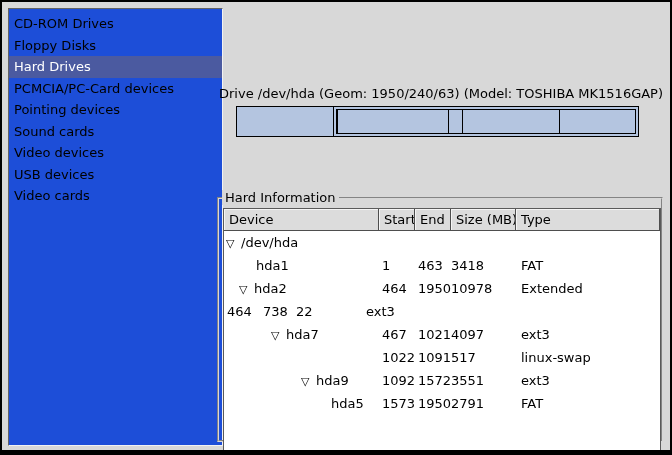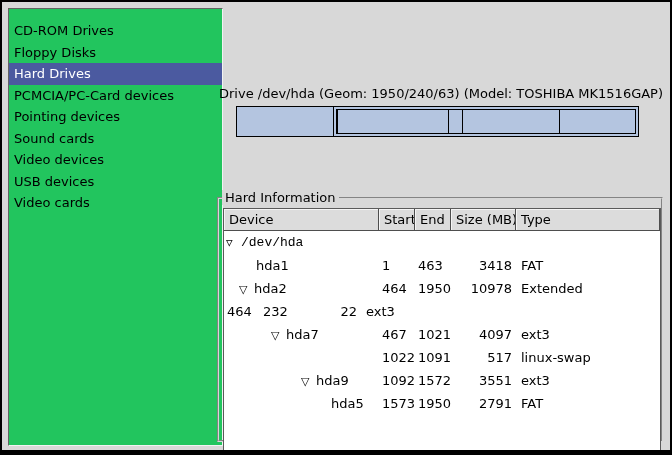--- a/index.html
+++ b/index.html
@@ -19,26 +19,26 @@
     left: 2px; top: 2px; right: 2px; bottom: 5px;
     background: var(--window-bg, #d8d8d8);
     overflow: hidden;
   }
 
   
   .listbox {
     position: absolute;
     left: 6px; top: 6px;
     width: 215px; height: 438px;
-    background: #22c55e;
+    background: #1d4ed8;
     border-top: 1px solid #636363;
     border-left: 1px solid #636363;
     border-right: 1px solid #f2f2f2;
     border-bottom: 1px solid #f2f2f2;
-    padding-top: 11px;
+    padding-top: 4px;
     overflow: hidden;
   }
   .list-item {
     height: 21.5px;
     line-height: 21.5px;
     padding-left: 5px;
     white-space: nowrap;
     cursor: default;
   }
   .list-item.selected {
@@ -117,21 +117,21 @@
     cursor: default;
   }
   .tr { display: flex; height: 23px; line-height: 23px; white-space: nowrap; }
   .td { overflow: hidden; }
   .c0 { width: 155px; }
   .c1 { width: 36px; }
   .c2 { width: 36px; }
   .c3 { width: 65px; }
   .c4 { flex: 1; }
   .td.c1, .td.c2 { padding-left: 3px; }
-  .td.c3 { text-align: right; padding-right: 4px; }
+  .td.c3 { text-align: left; padding-right: 4px; }
   .td.c4 { padding-left: 5px; }
   .expander {
     display: inline-block;
     width: 15px;
     font-size: 11px;
     color: #000;
     vertical-align: baseline;
   }
 </style>
 </head>
@@ -171,21 +171,21 @@
       <div class="disk-table">
         <div class="thead">
             <div class="th c0">Device</div>
             <div class="th c1">Start</div>
             <div class="th c2">End</div>
             <div class="th c3">Size (MB)</div>
             <div class="th c4">Type</div>
           </div>
         <div class="tbody">
             <div class="tr">
-              <div class="td c0" style="padding-left: 2px; font-family: Liberation Mono, monospace;"><span class="expander">▽</span><span>/dev/hda</span></div>
+              <div class="td c0" style="padding-left: 2px;"><span class="expander">▽</span><span>/dev/hda</span></div>
               <div class="td c1"></div>
               <div class="td c2"></div>
               <div class="td c3"></div>
               <div class="td c4"></div>
             </div>
             <div class="tr">
               <div class="td c0" style="padding-left: 17px;"><span class="expander"></span><span>hda1</span></div>
               <div class="td c1">1</div>
               <div class="td c2">463</div>
               <div class="td c3">3418</div>
@@ -193,21 +193,21 @@
             </div>
             <div class="tr">
               <div class="td c0" style="padding-left: 15px;"><span class="expander">▽</span><span>hda2</span></div>
               <div class="td c1">464</div>
               <div class="td c2">1950</div>
               <div class="td c3">10978</div>
               <div class="td c4">Extended</div>
             </div>
             <div class="tr">
               <div class="td c1">464</div>
-              <div class="td c2">232</div>
+              <div class="td c2">738</div>
               <div class="td c3">22</div>
               <div class="td c4">ext3</div>
             </div>
             <div class="tr">
               <div class="td c0" style="padding-left: 47px;"><span class="expander">▽</span><span>hda7</span></div>
               <div class="td c1">467</div>
               <div class="td c2">1021</div>
               <div class="td c3">4097</div>
               <div class="td c4">ext3</div>
             </div>

